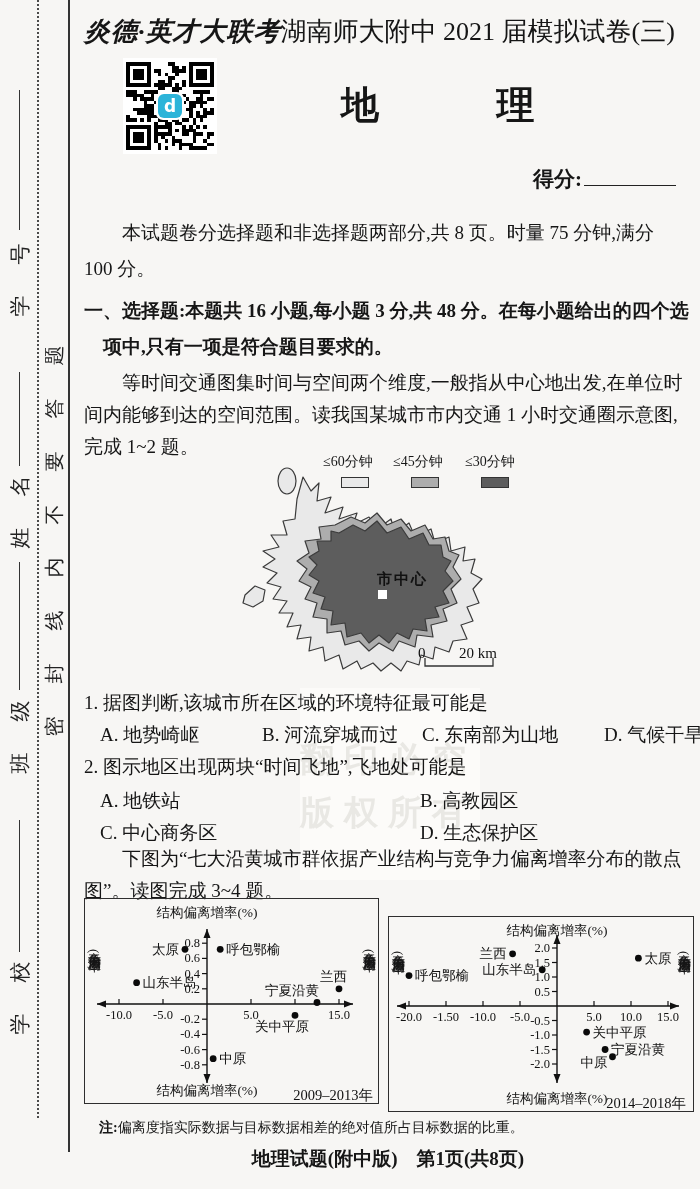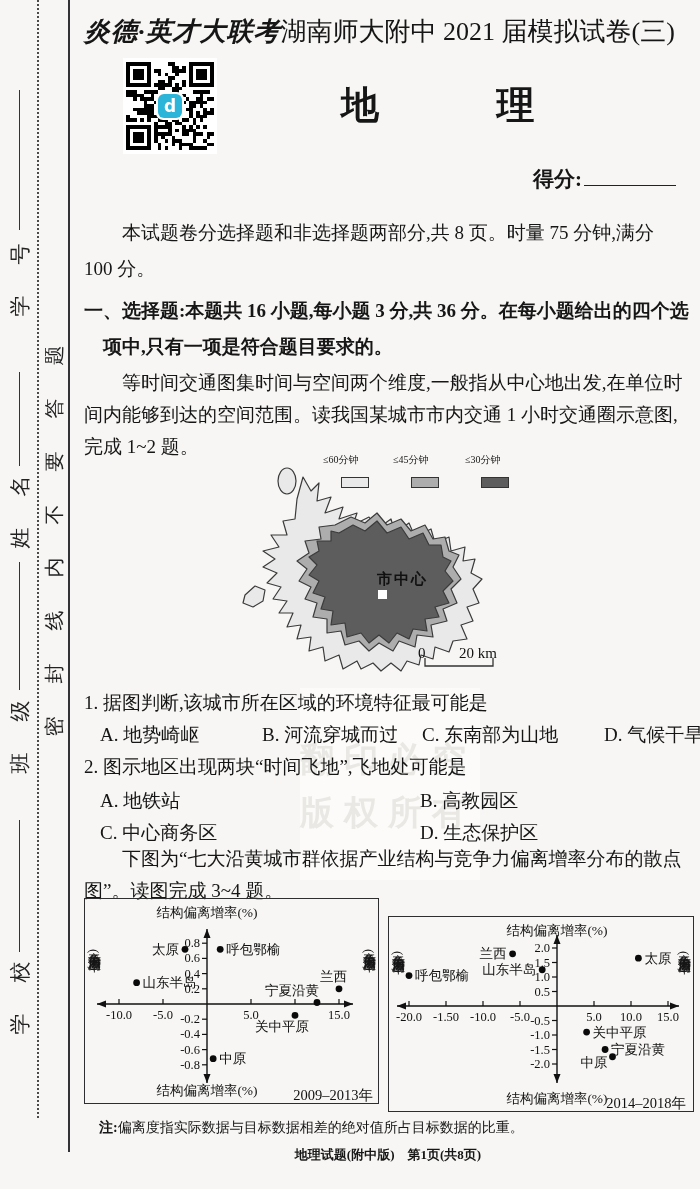--- a/index.html
+++ b/index.html
@@ -30,31 +30,31 @@
   .qr-logo{position:absolute;left:33px;top:34px;width:28px;height:28px;background:#fff;border-radius:7px;
            display:flex;align-items:center;justify-content:center;}
   .qr-logo .chip{width:24px;height:24px;background:#2cb4d9;border-radius:6px;color:#fff;
            font-family:"DejaVu Sans",sans-serif;font-weight:700;font-size:17px;line-height:24px;text-align:center;}
   
   .scan-light{left:300px;top:688px;width:180px;height:192px;background:#fcfbf9;z-index:0;}
   .watermark{left:84px;top:733px;width:608px;text-align:center;z-index:1;
     font-size:34px;line-height:53px;letter-spacing:10px;color:#e9e8e4;font-weight:700;}
   
   .map-fig{left:235px;top:453px;width:330px;height:232px;z-index:2;}
-  .legend-label{position:absolute;font-size:10px;white-space:nowrap;}
+  .legend-label{position:absolute;font-size:14px;white-space:nowrap;}
   .legend-swatch{position:absolute;width:26px;height:9px;border:1.2px solid #333;}
   
   .chart-box{border:1.4px solid #2e2e2e;z-index:2;background:transparent;}
   .chart-left{left:84px;top:898px;width:293px;height:204px;}
   .chart-right{left:388px;top:916px;width:304px;height:194px;}
   .vlabel{position:absolute;writing-mode:vertical-rl;font-size:13px;letter-spacing:1px;line-height:14px;white-space:nowrap;}
   .chart-svg{position:absolute;left:0;top:0;}
   svg text{font-family:"Liberation Serif","DejaVu Serif",serif;fill:#111;}
   .note-line{font-size:14px;}
-  .footer{left:84px;top:1146px;width:608px;text-align:center;font-size:13px;font-weight:700;z-index:2;}
+  .footer{left:84px;top:1146px;width:608px;text-align:center;font-size:19px;font-weight:700;z-index:2;}
 </style>
 </head>
 <body>
 
 <div class="abs scan-light"></div>
 <div class="abs watermark">
   <div>翻印必究</div>
   <div>版权所有</div>
 </div>
 
@@ -406,21 +406,21 @@
     </div>
 </div>
 <div class="abs subject">地  理</div>
 <div class="abs score">
   <span>得分:</span><span class="blank"></span>
 </div>
 
 <div class="abs line" style="left:122px;top:221px;">本试题卷分选择题和非选择题两部分,共 8 页。时量 75 分钟,满分</div>
 <div class="abs line" style="left:84px;top:257px;">100 分。</div>
 
-<div class="abs line bold" style="left:84px;top:299px;">一、选择题:本题共 16 小题,每小题 3 分,共 36 分。在每小题给出的四个选</div>
+<div class="abs line bold" style="left:84px;top:299px;">一、选择题:本题共 16 小题,每小题 3 分,共 48 分。在每小题给出的四个选</div>
 <div class="abs line bold" style="left:103px;top:335px;">项中,只有一项是符合题目要求的。</div>
 
 <div class="abs line" style="left:122px;top:371px;">等时间交通图集时间与空间两个维度,一般指从中心地出发,在单位时</div>
 <div class="abs line" style="left:84px;top:403px;">间内能够到达的空间范围。读我国某城市市内交通 1 小时交通圈示意图,</div>
 <div class="abs line" style="left:84px;top:435px;">完成 1~2 题。</div>
 
 <div class="abs map-fig">
   <span class="legend-label" style="left:88px;top:0px;">≤60分钟</span>
   <span class="legend-label" style="left:158px;top:0px;">≤45分钟</span>
   <span class="legend-label" style="left:230px;top:0px;">≤30分钟</span>

